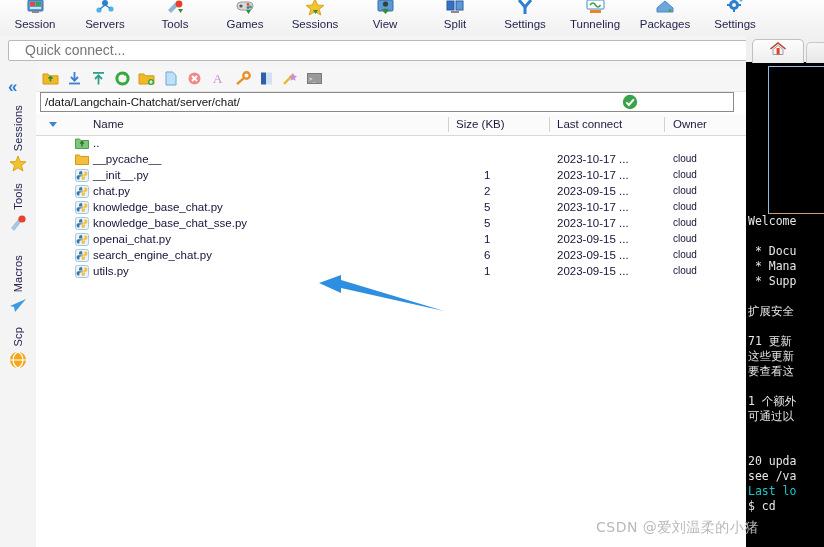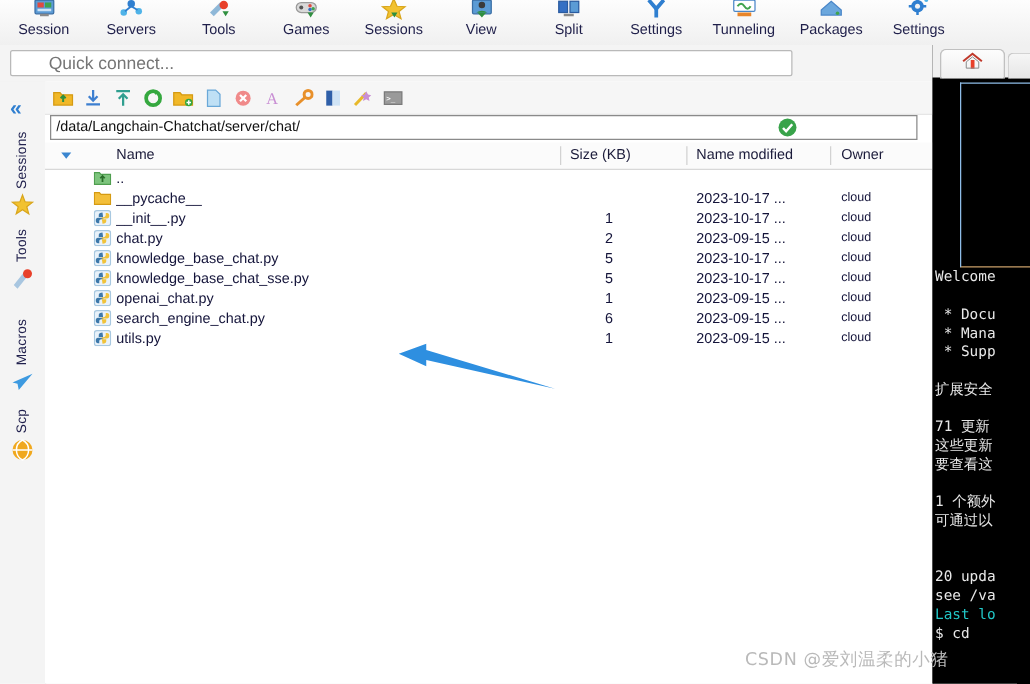--- a/index.html
+++ b/index.html
@@ -23,23 +23,23 @@
     width:auto;min-width:62px;padding:0 4px;height:36px;
     display:flex;flex-direction:column;align-items:center;justify-content:flex-start;
     cursor:default;
   }
   .rib-ico{height:19px;width:28px;display:block;margin-top:-2px;}
   .rib-lab{font-size:11.5px;color:#1f1f4a;line-height:13px;margin-top:1px;white-space:nowrap;}
 
   
   .qc-row{position:absolute;left:0;top:36px;width:824px;height:29px;background:#f4f4f4;}
   .qc-input{
-    position:absolute;left:8px;top:4px;width:626px;height:21px;
+    position:absolute;left:8px;top:4px;width:816px;height:21px;
     background:#fff;border:1px solid #b9b9b9;border-radius:2px;
-    font-size:14px;color:#9a9a9a;padding-left:30px;line-height:21px;
+    font-size:14px;color:#9a9a9a;padding-left:16px;line-height:21px;
     box-sizing:border-box;font-family:"Liberation Sans",sans-serif;
   }
 
   
   .sidebar{
     position:absolute;left:0;top:65px;width:36px;height:482px;
     background:#f4f4f4;border-right:1px solid #d6d6d6;
   }
   .collapse{
     position:absolute;left:8px;top:12px;font-size:17px;color:#2f7fd0;
@@ -392,21 +392,21 @@
           </svg>
       </span>
     </div>
 
     <div class="hdr">
       <span class="sortcaret"></span>
       <span class="hcell" style="left:57px;">Name</span>
       <span class="hsep" style="left:412px;"></span>
       <span class="hcell" style="left:420px;">Size (KB)</span>
       <span class="hsep" style="left:513px;"></span>
-      <span class="hcell" style="left:521px;">Name modified</span>
+      <span class="hcell" style="left:521px;">Last connect</span>
       <span class="hsep" style="left:628px;"></span>
       <span class="hcell" style="left:637px;">Owner</span>
     </div>
 
     <div class="rows" id="file-rows">
         <div class="row">
           <span class="cell-icon"><svg width="14" height="13" viewBox="0 0 14 13">
               <path d="M0.5 2 h4 l1.2 1.5 H13.5 V11.5 H0.5 Z" fill="#7dc47d" stroke="#4f9e4f"></path>
               <path d="M7 9.5 V5 M5.2 6.6 L7 4.8 L8.8 6.6" stroke="#2a6e2a" stroke-width="1.4" fill="none"></path>
             </svg></span>

